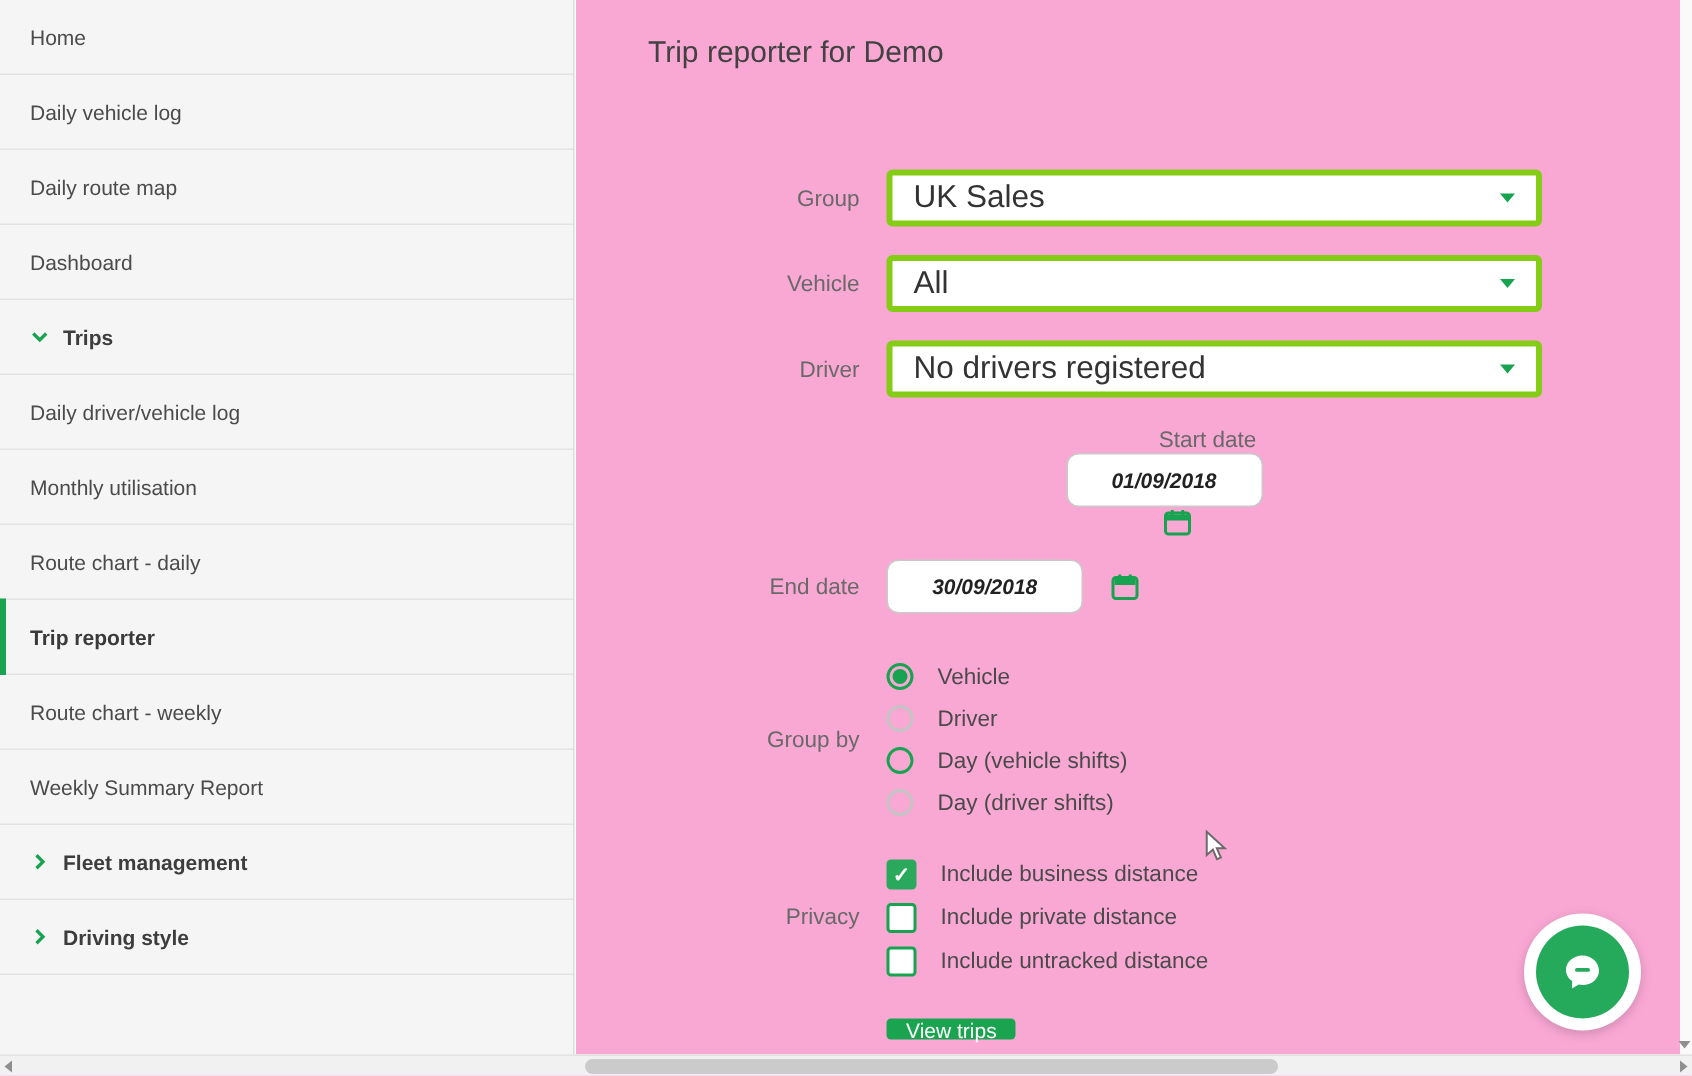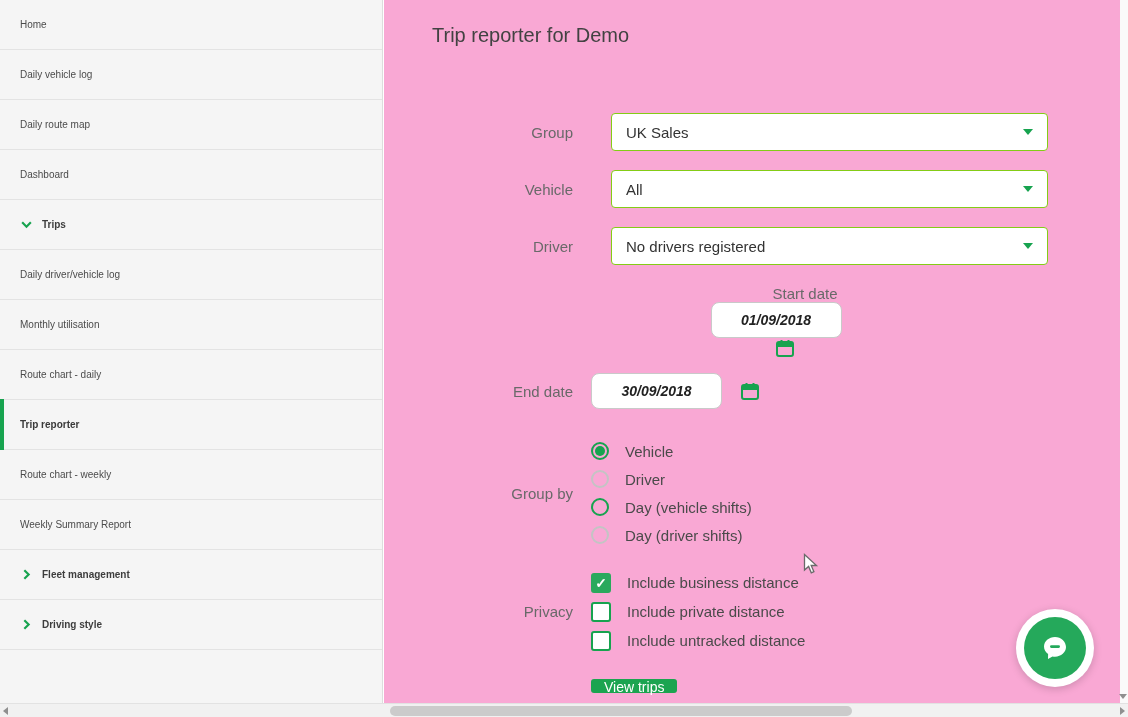--- a/index.html
+++ b/index.html
@@ -5,42 +5,42 @@
   * { margin:0; padding:0; box-sizing:border-box; }
   html,body { width:1128px; height:717px; overflow:hidden; }
   body { font-family:"Liberation Sans", sans-serif; background:#fff; position:relative; }
 
   .app { position:absolute; inset:0; }
 
   
   .sidebar { position:absolute; left:0; top:0; width:383px; height:703px;
              background:#f5f5f5; border-right:1px solid #dddddd; }
   .side-item { height:50px; border-bottom:1px solid #e3e3e3; display:flex; align-items:center;
-               padding-left:20px; font-size:10px; color:#4b4b4b; cursor:pointer; position:relative; }
+               padding-left:20px; font-size:14px; color:#4b4b4b; cursor:pointer; position:relative; }
   .side-item.sub { }
   .side-item .chev { display:inline-flex; margin-right:9px; }
   .side-item.section .side-label { font-weight:bold; color:#3d3d3d; }
   .side-item.active .side-label { font-weight:bold; color:#3a3a3a; }
   .side-item.active::before { content:""; position:absolute; left:0; top:-1px; bottom:-1px;
                width:4px; background:#17a34f; }
 
   
   .content { position:absolute; left:384px; top:0; width:736px; height:703px;
              background:#f9a8d4; padding:24px 0 0 48px; }
   .page-title { font-size:20px; font-weight:500; color:#424242; }
 
   .form { margin-top:66px; }
   .row { display:flex; align-items:center; }
-  .row.sel { margin-bottom:19px;gap:20px; }
+  .row.sel { margin-bottom:19px; }
   .flabel { width:141px; text-align:right; color:#696969; font-size:15px;
             margin-right:18px; flex-shrink:0; }
 
-  .select { width:437px; height:38px; border:1px solid #84cc16; border-radius:4px; background:#fff;
+  .select { width:437px; height:38px; border:4px solid #84cc16; border-radius:4px; background:#fff;
             display:flex; align-items:center; justify-content:space-between; padding:0 14px;
-            font-size:15px; color:#333; cursor:pointer; }
+            font-size:21px; color:#333; cursor:pointer; }
   .caret { width:0; height:0; border-left:5px solid transparent; border-right:5px solid transparent;
            border-top:6px solid #17a34f; }
 
   .row.date { margin-bottom:15px; }
   .row.date.first { margin-top:20px;flex-direction:column; }
   .date-input { width:131px; height:36px; border:1px solid #c9c9c9; border-radius:8px;
                 font-family:"Liberation Sans", sans-serif; font-size:14px; font-weight:bold;
                 font-style:italic; color:#222; text-align:center; background:#fff; }
   .cal-btn { margin-left:18px; display:inline-flex; cursor:pointer; }
 

